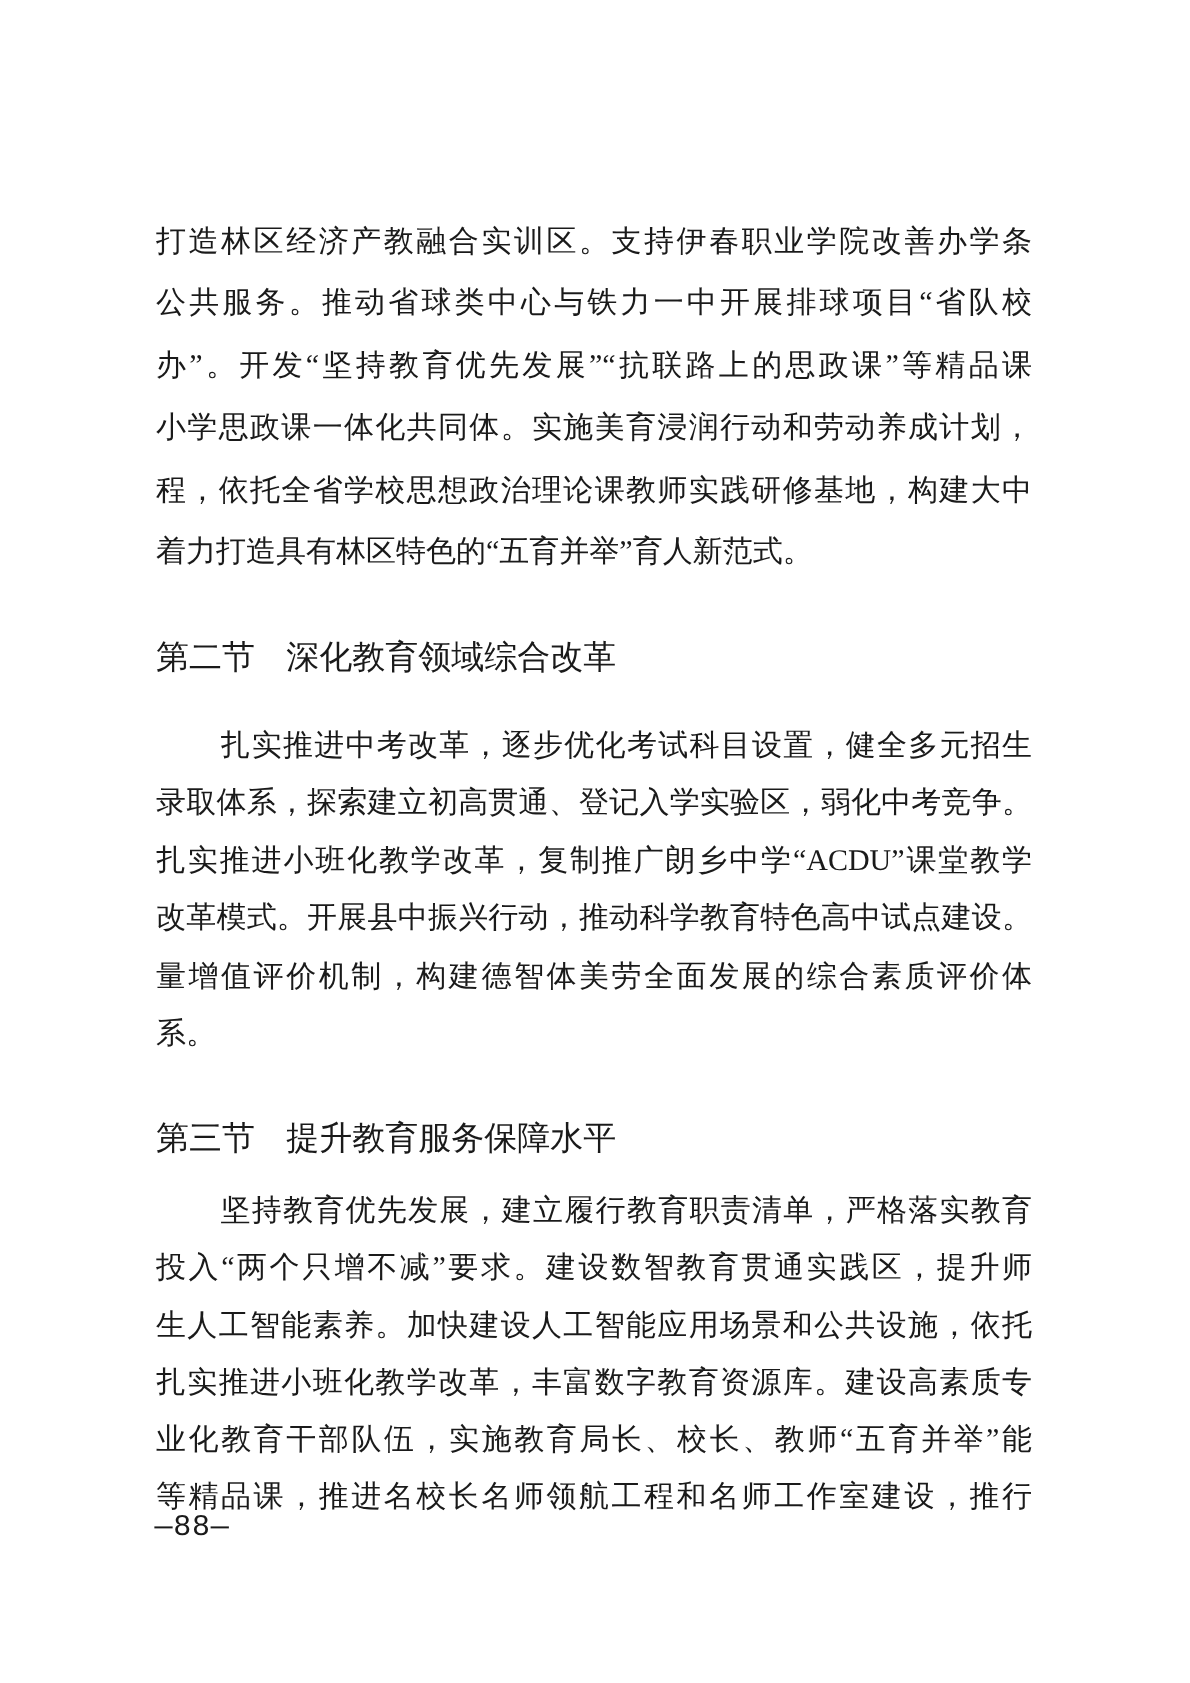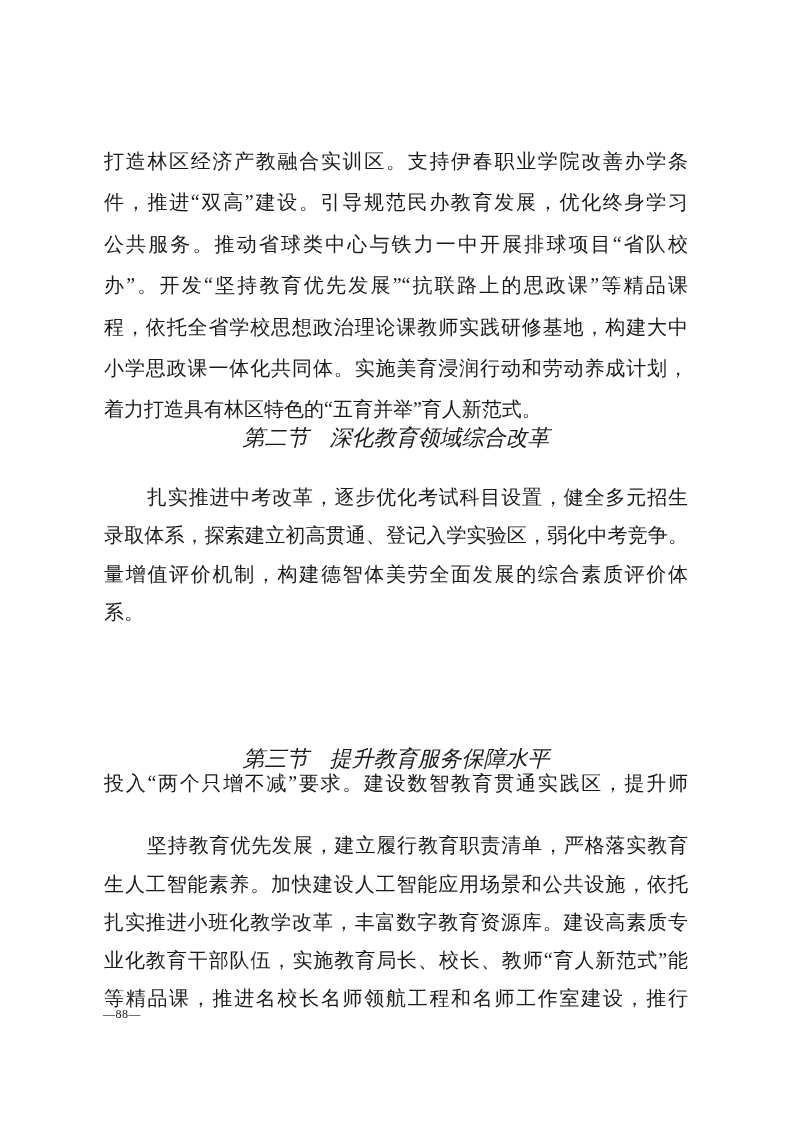--- a/index.html
+++ b/index.html
@@ -37,65 +37,65 @@
   .line.last {
     text-align: left;
     text-align-last: left;
   }
   .line.indent {
     text-indent: 43px;
     margin-top: 24px;
   }
   .heading {
     font-size: 22px;
-    text-align: center;
     white-space: nowrap;
-    font-style: italic;
   }
   .heading .sec-label {
     margin-right: 0.95em;
   }
   #para-1 { top: 141px; line-height: 41.4px; }
   #heading-section-2 { top: 419px; line-height: 38px; }
   #para-2 { top: 454px; line-height: 38.45px; }
   #heading-section-3 { top: 740px; line-height: 38px; }
   #para-3 { top: 764px; line-height: 38.3px; }
   .page-number {
     position: absolute;
     left: 103px;
     top: 1007px;
-    font-size: 12px;
+    font-size: 20px;
     letter-spacing: 0.5px;
+    font-family: Liberation Mono, monospace;
   }
 </style>
 </head>
 <body>
 
 <div class="page">
   <div id="doc-body">
       <div id="para-1" class="block para">
         <div class="line">打造林区经济产教融合实训区。支持伊春职业学院改善办学条</div>
-        <div class="line">件，推进“双高”建设。引导规范民办教育发展，优化终身学习</div>
         <div class="line">公共服务。推动省球类中心与铁力一中开展排球项目“省队校</div>
         <div class="line">办”。开发“坚持教育优先发展”“抗联路上的思政课”等精品课</div>
+        <div class="line">小学思政课一体化共同体。实施美育浸润行动和劳动养成计划，</div>
         <div class="line">程，依托全省学校思想政治理论课教师实践研修基地，构建大中</div>
-        <div class="line">小学思政课一体化共同体。实施美育浸润行动和劳动养成计划，</div>
         <div class="line last">着力打造具有林区特色的“五育并举”育人新范式。</div>
       </div>
       <div id="heading-section-2" class="block heading"><span class="sec-label">第二节</span><span>深化教育领域综合改革</span></div>
       <div id="para-2" class="block para">
         <div class="line indent">扎实推进中考改革，逐步优化考试科目设置，健全多元招生</div>
         <div class="line">录取体系，探索建立初高贯通、登记入学实验区，弱化中考竞争。</div>
+        <div class="line">扎实推进小班化教学改革，复制推广朗乡中学“ACDU”课堂教学</div>
+        <div class="line">改革模式。开展县中振兴行动，推动科学教育特色高中试点建设。</div>
         <div class="line">量增值评价机制，构建德智体美劳全面发展的综合素质评价体</div>
         <div class="line last">系。</div>
       </div>
       <div id="heading-section-3" class="block heading"><span class="sec-label">第三节</span><span>提升教育服务保障水平</span></div>
       <div id="para-3" class="block para">
+        <div class="line indent">坚持教育优先发展，建立履行教育职责清单，严格落实教育</div>
         <div class="line">投入“两个只增不减”要求。建设数智教育贯通实践区，提升师</div>
-        <div class="line indent">坚持教育优先发展，建立履行教育职责清单，严格落实教育</div>
         <div class="line">生人工智能素养。加快建设人工智能应用场景和公共设施，依托</div>
         <div class="line">扎实推进小班化教学改革，丰富数字教育资源库。建设高素质专</div>
-        <div class="line">业化教育干部队伍，实施教育局长、校长、教师“育人新范式”能</div>
+        <div class="line">业化教育干部队伍，实施教育局长、校长、教师“五育并举”能</div>
         <div class="line">等精品课，推进名校长名师领航工程和名师工作室建设，推行</div>
       </div>
     </div>
   <div class="page-number">—88—</div>
 </div>
 
 </body></html>

